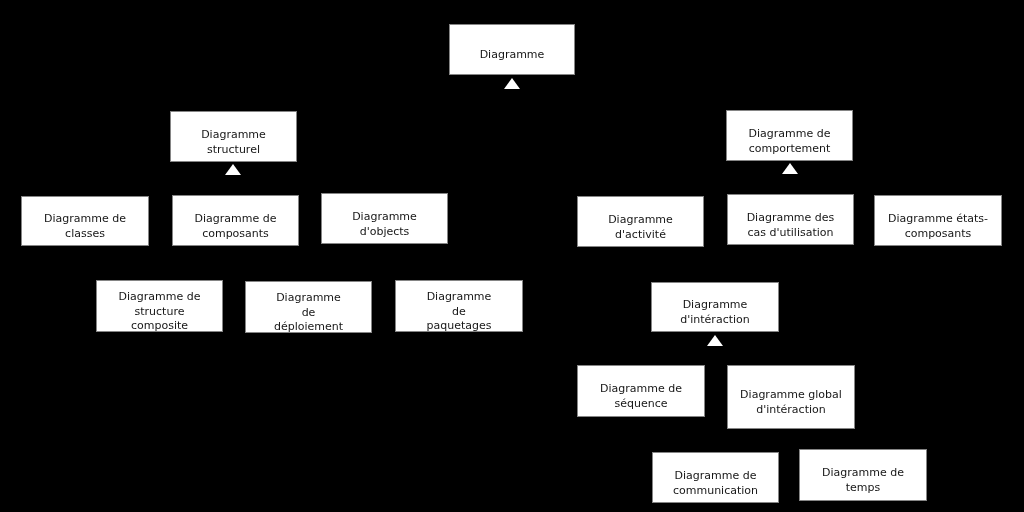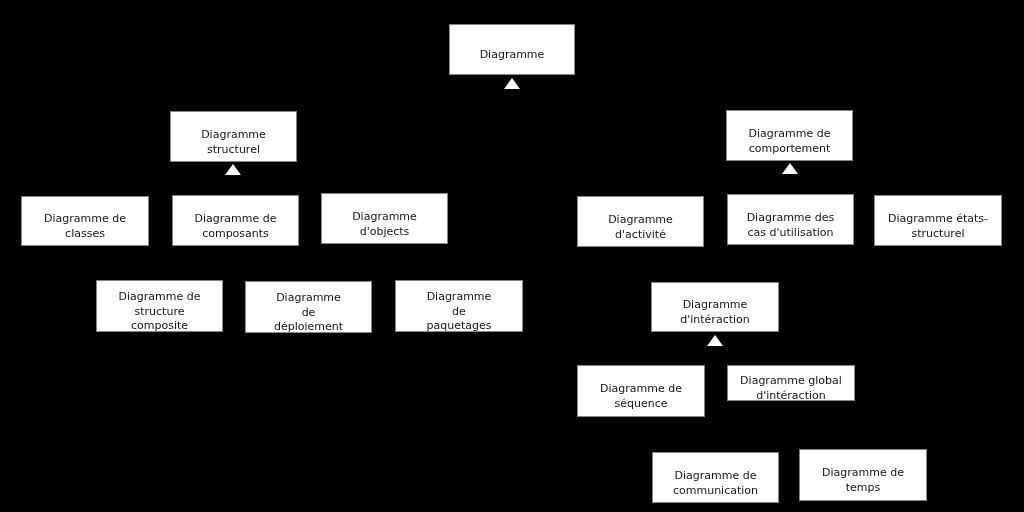--- a/index.html
+++ b/index.html
@@ -85,31 +85,31 @@
     <div class="node" style="left: 577px; top: 196px; width: 127px; height: 51px;">
       <span class="node-label">Diagramme
 d'activité</span>
     </div>
     <div class="node" style="left: 727px; top: 194px; width: 127px; height: 51px; align-items: center;">
       <span class="node-label">Diagramme des
 cas d'utilisation</span>
     </div>
     <div class="node" style="left: 874px; top: 195px; width: 128px; height: 51px;">
       <span class="node-label">Diagramme états-
-structurel</span>
+composants</span>
     </div>
     <div class="node" style="left: 651px; top: 282px; width: 128px; height: 50px;">
       <span class="node-label">Diagramme
 d'intéraction</span>
     </div>
     <div class="node" style="left: 577px; top: 365px; width: 128px; height: 52px;">
       <span class="node-label">Diagramme de
 séquence</span>
     </div>
-    <div class="node" style="left: 727px; top: 365px; width: 128px; height: 36px;">
+    <div class="node" style="left: 727px; top: 365px; width: 128px; height: 64px;">
       <span class="node-label">Diagramme global
 d'intéraction</span>
     </div>
     <div class="node" style="left: 652px; top: 452px; width: 127px; height: 51px;">
       <span class="node-label">Diagramme de
 communication</span>
     </div>
     <div class="node" style="left: 799px; top: 449px; width: 128px; height: 52px;">
       <span class="node-label">Diagramme de
 temps</span>

